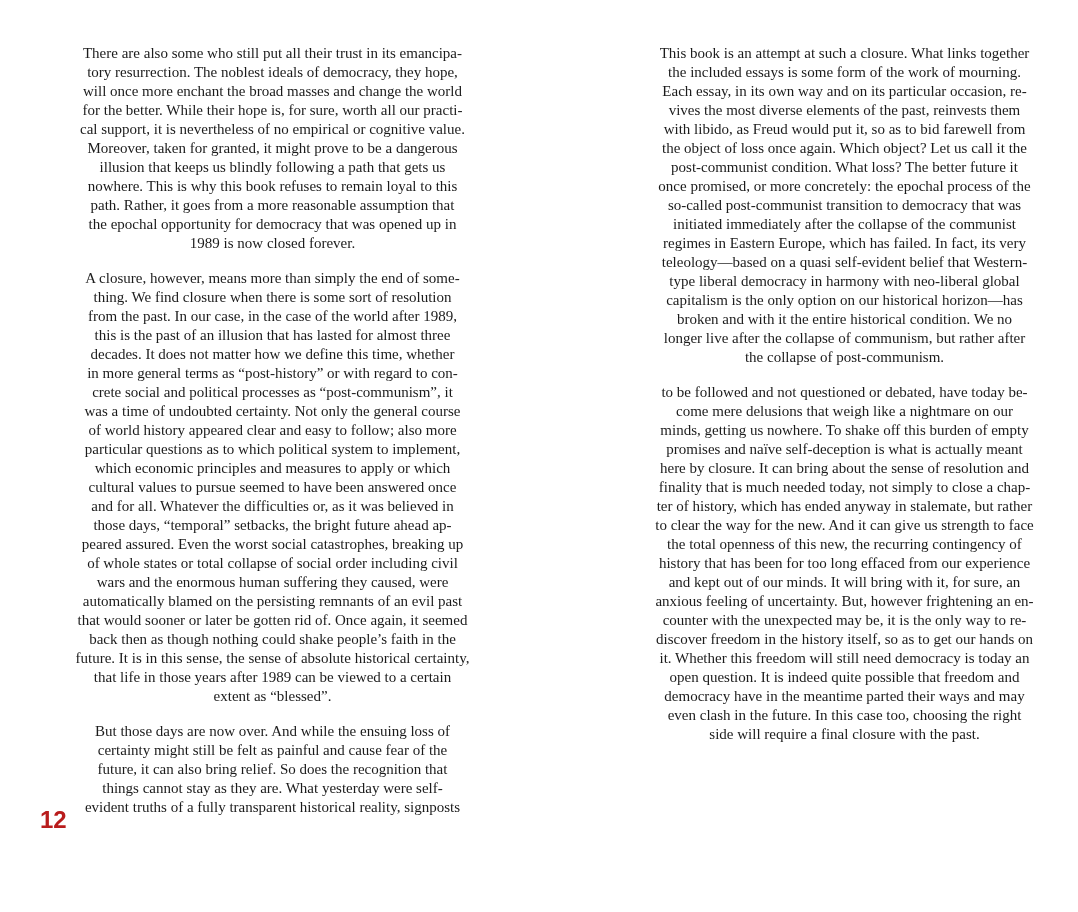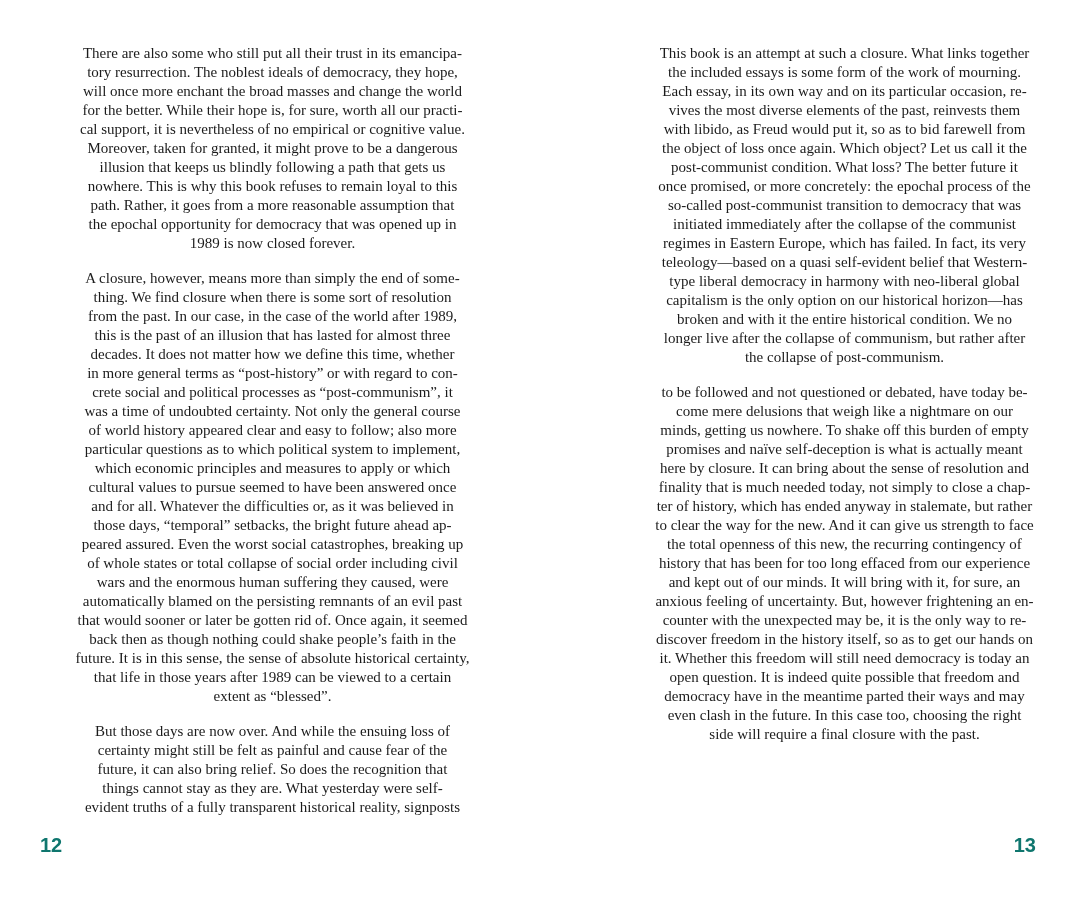--- a/index.html
+++ b/index.html
@@ -28,26 +28,26 @@
     text-align: center;
   }
   .page-column p {
     margin: 0 0 16px 0;
     white-space: pre;
   }
   #left-col  { left: 40px; }
   #right-col { left: 612px; }
   .page-number {
     position: absolute;
-    top: 834px;
+    top: 809px;
     font-family: "Liberation Sans", sans-serif;
     font-weight: bold;
-    font-size: 20px;
+    font-size: 24px;
     line-height: 22px;
-    color: #0f766e;
+    color: #b91c1c;
   }
   #pn-left  { left: 40px; }
   #pn-right { left: 612px; width: 424px; text-align: right; }
 </style>
 </head>
 <body>
 
 <div class="book-spread">
 
   <div class="page-column" id="left-col">
@@ -125,15 +125,14 @@
 counter with the unexpected may be, it is the only way to re-
 discover freedom in the history itself, so as to get our hands on
 it. Whether this freedom will still need democracy is today an
 open question. It is indeed quite possible that freedom and
 democracy have in the meantime parted their ways and may
 even clash in the future. In this case too, choosing the right
 side will require a final closure with the past.</p>
   </div>
 
   <div class="page-number" id="pn-left">12</div>
-  <div class="page-number" id="pn-right">13</div>
 
 </div>
 
 </body></html>

